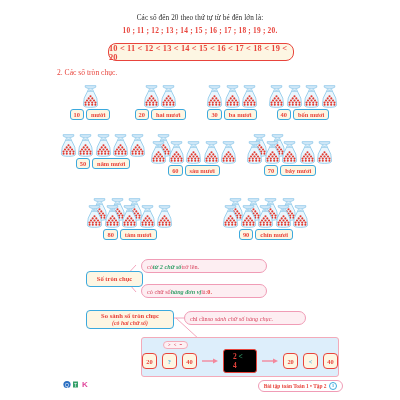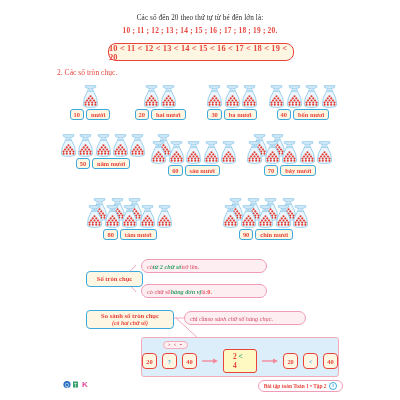--- a/index.html
+++ b/index.html
@@ -99,21 +99,21 @@
   .rchip{
     width:14px;height:14px;border-radius:4px;
     border:1.2px solid #e8443c;background:#fdf6e3;
     display:flex;align-items:center;justify-content:center;
     font-size:6.4px;font-weight:bold;color:#e8443c;
   }
   .rchip.q{color:#3ba9de;}
   .arrow{display:flex;align-items:center;}
   .arrow svg{display:block;}
   .res-box{
-    border:1.2px solid #e8443c;border-radius:3px;background:#fef9c3;
+    border:1.2px solid #e8443c;border-radius:3px;background:#000000;
     padding:2px 9px;font-size:7.4px;font-weight:bold;color:#e8443c;
   }
   .res-box .g{color:#35a06a;}
 
   
   .footer-logo{position:absolute;left:63px;top:380px;display:flex;align-items:center;gap:1px;}
   .footer-note{
     position:absolute;right:57px;top:380px;
     border:.8px solid #f09cb6;border-radius:6px;
     padding:.5px 5px;

